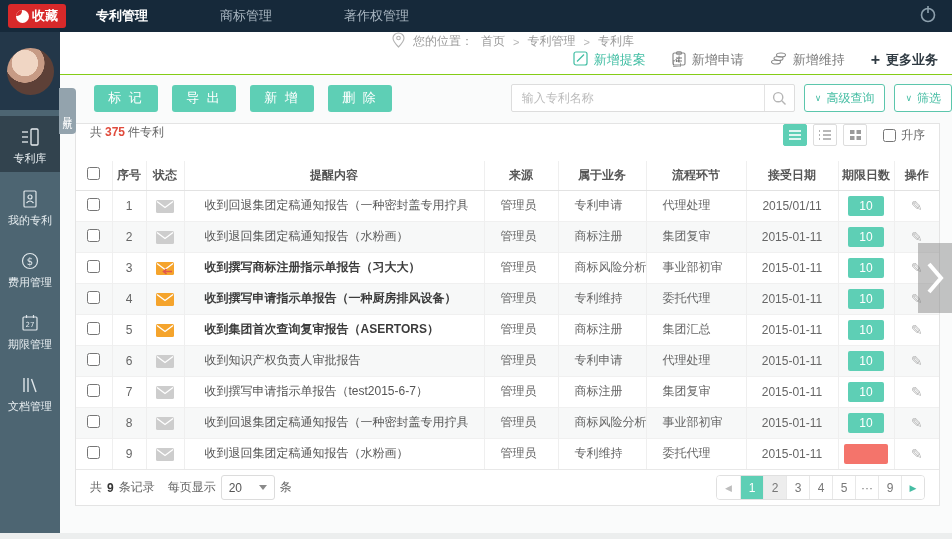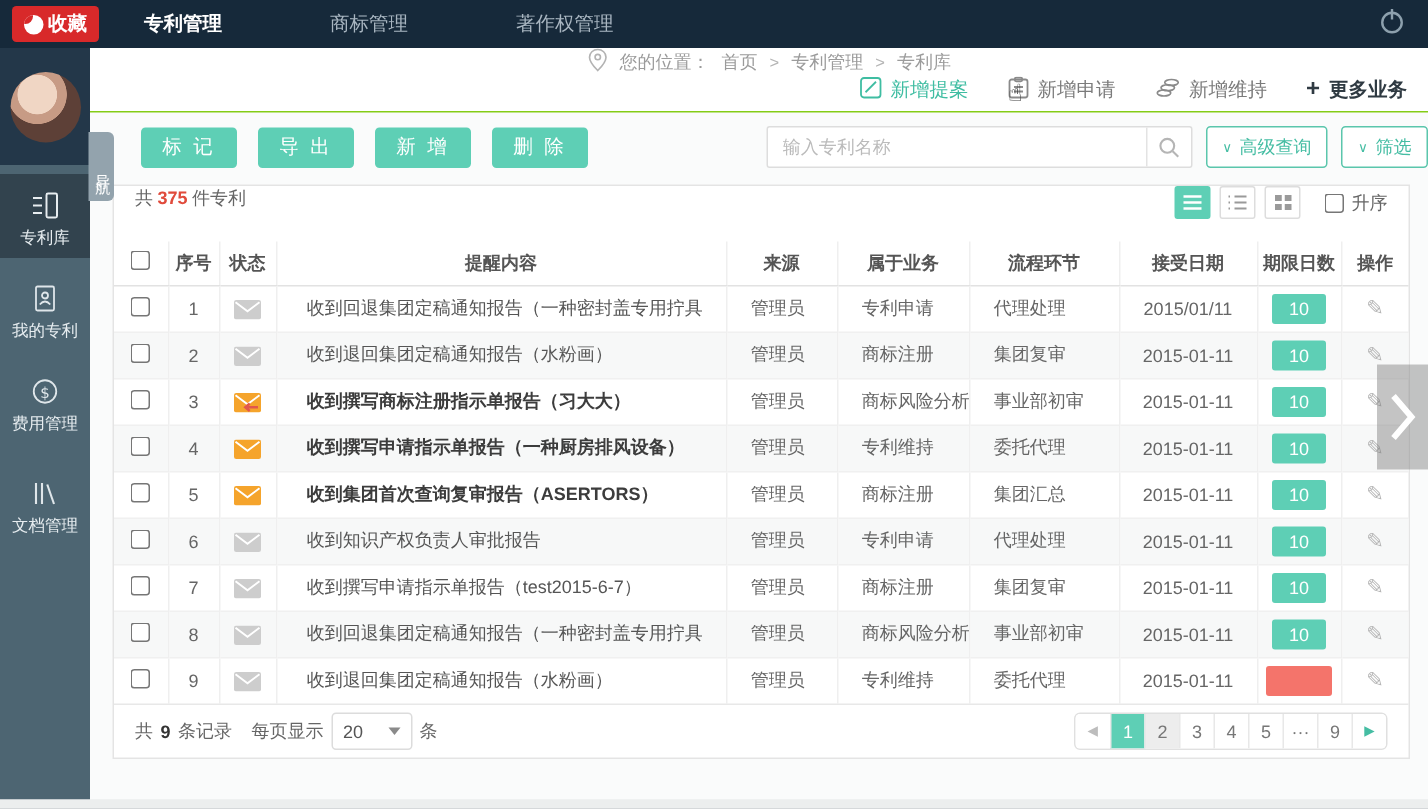--- a/index.html
+++ b/index.html
@@ -178,20 +178,31 @@
     <div class="side-item">
       <span>
         <svg width="20" height="20" viewBox="0 0 20 20" fill="none" stroke="#dfe6ea" stroke-width="1.2">
           <circle cx="10" cy="10" r="7.5"></circle>
           <text x="10" y="14" text-anchor="middle" font-size="10" fill="#dfe6ea" stroke="none" font-family="DejaVu Sans">$</text>
         </svg>
       </span>
       <span>费用管理</span>
     </div>
     <div class="side-gap"></div>
+    <div class="side-item">
+      <span>
+        <svg width="20" height="20" viewBox="0 0 20 20" fill="none" stroke="#dfe6ea" stroke-width="1.2">
+          <rect x="3" y="4" width="14" height="13" rx="1"></rect>
+          <line x1="6.5" y1="2" x2="6.5" y2="5"></line>
+            <line x1="13.5" y1="2" x2="13.5" y2="5"></line>
+          <text x="10" y="14" text-anchor="middle" font-size="7" fill="#dfe6ea" stroke="none" font-family="DejaVu Sans">27</text>
+        </svg>
+      </span>
+      <span>期限管理</span>
+    </div>
     <div class="side-gap"></div>
     <div class="side-item">
       <span>
         <svg width="22" height="20" viewBox="0 0 22 20" fill="none" stroke="#dfe6ea" stroke-width="1.4">
           <line x1="5" y1="3" x2="5" y2="17"></line>
             <line x1="9" y1="3" x2="9" y2="17"></line>
           <line x1="12.5" y1="4" x2="17" y2="17"></line>
         </svg>
       </span>
       <span>文档管理</span>

